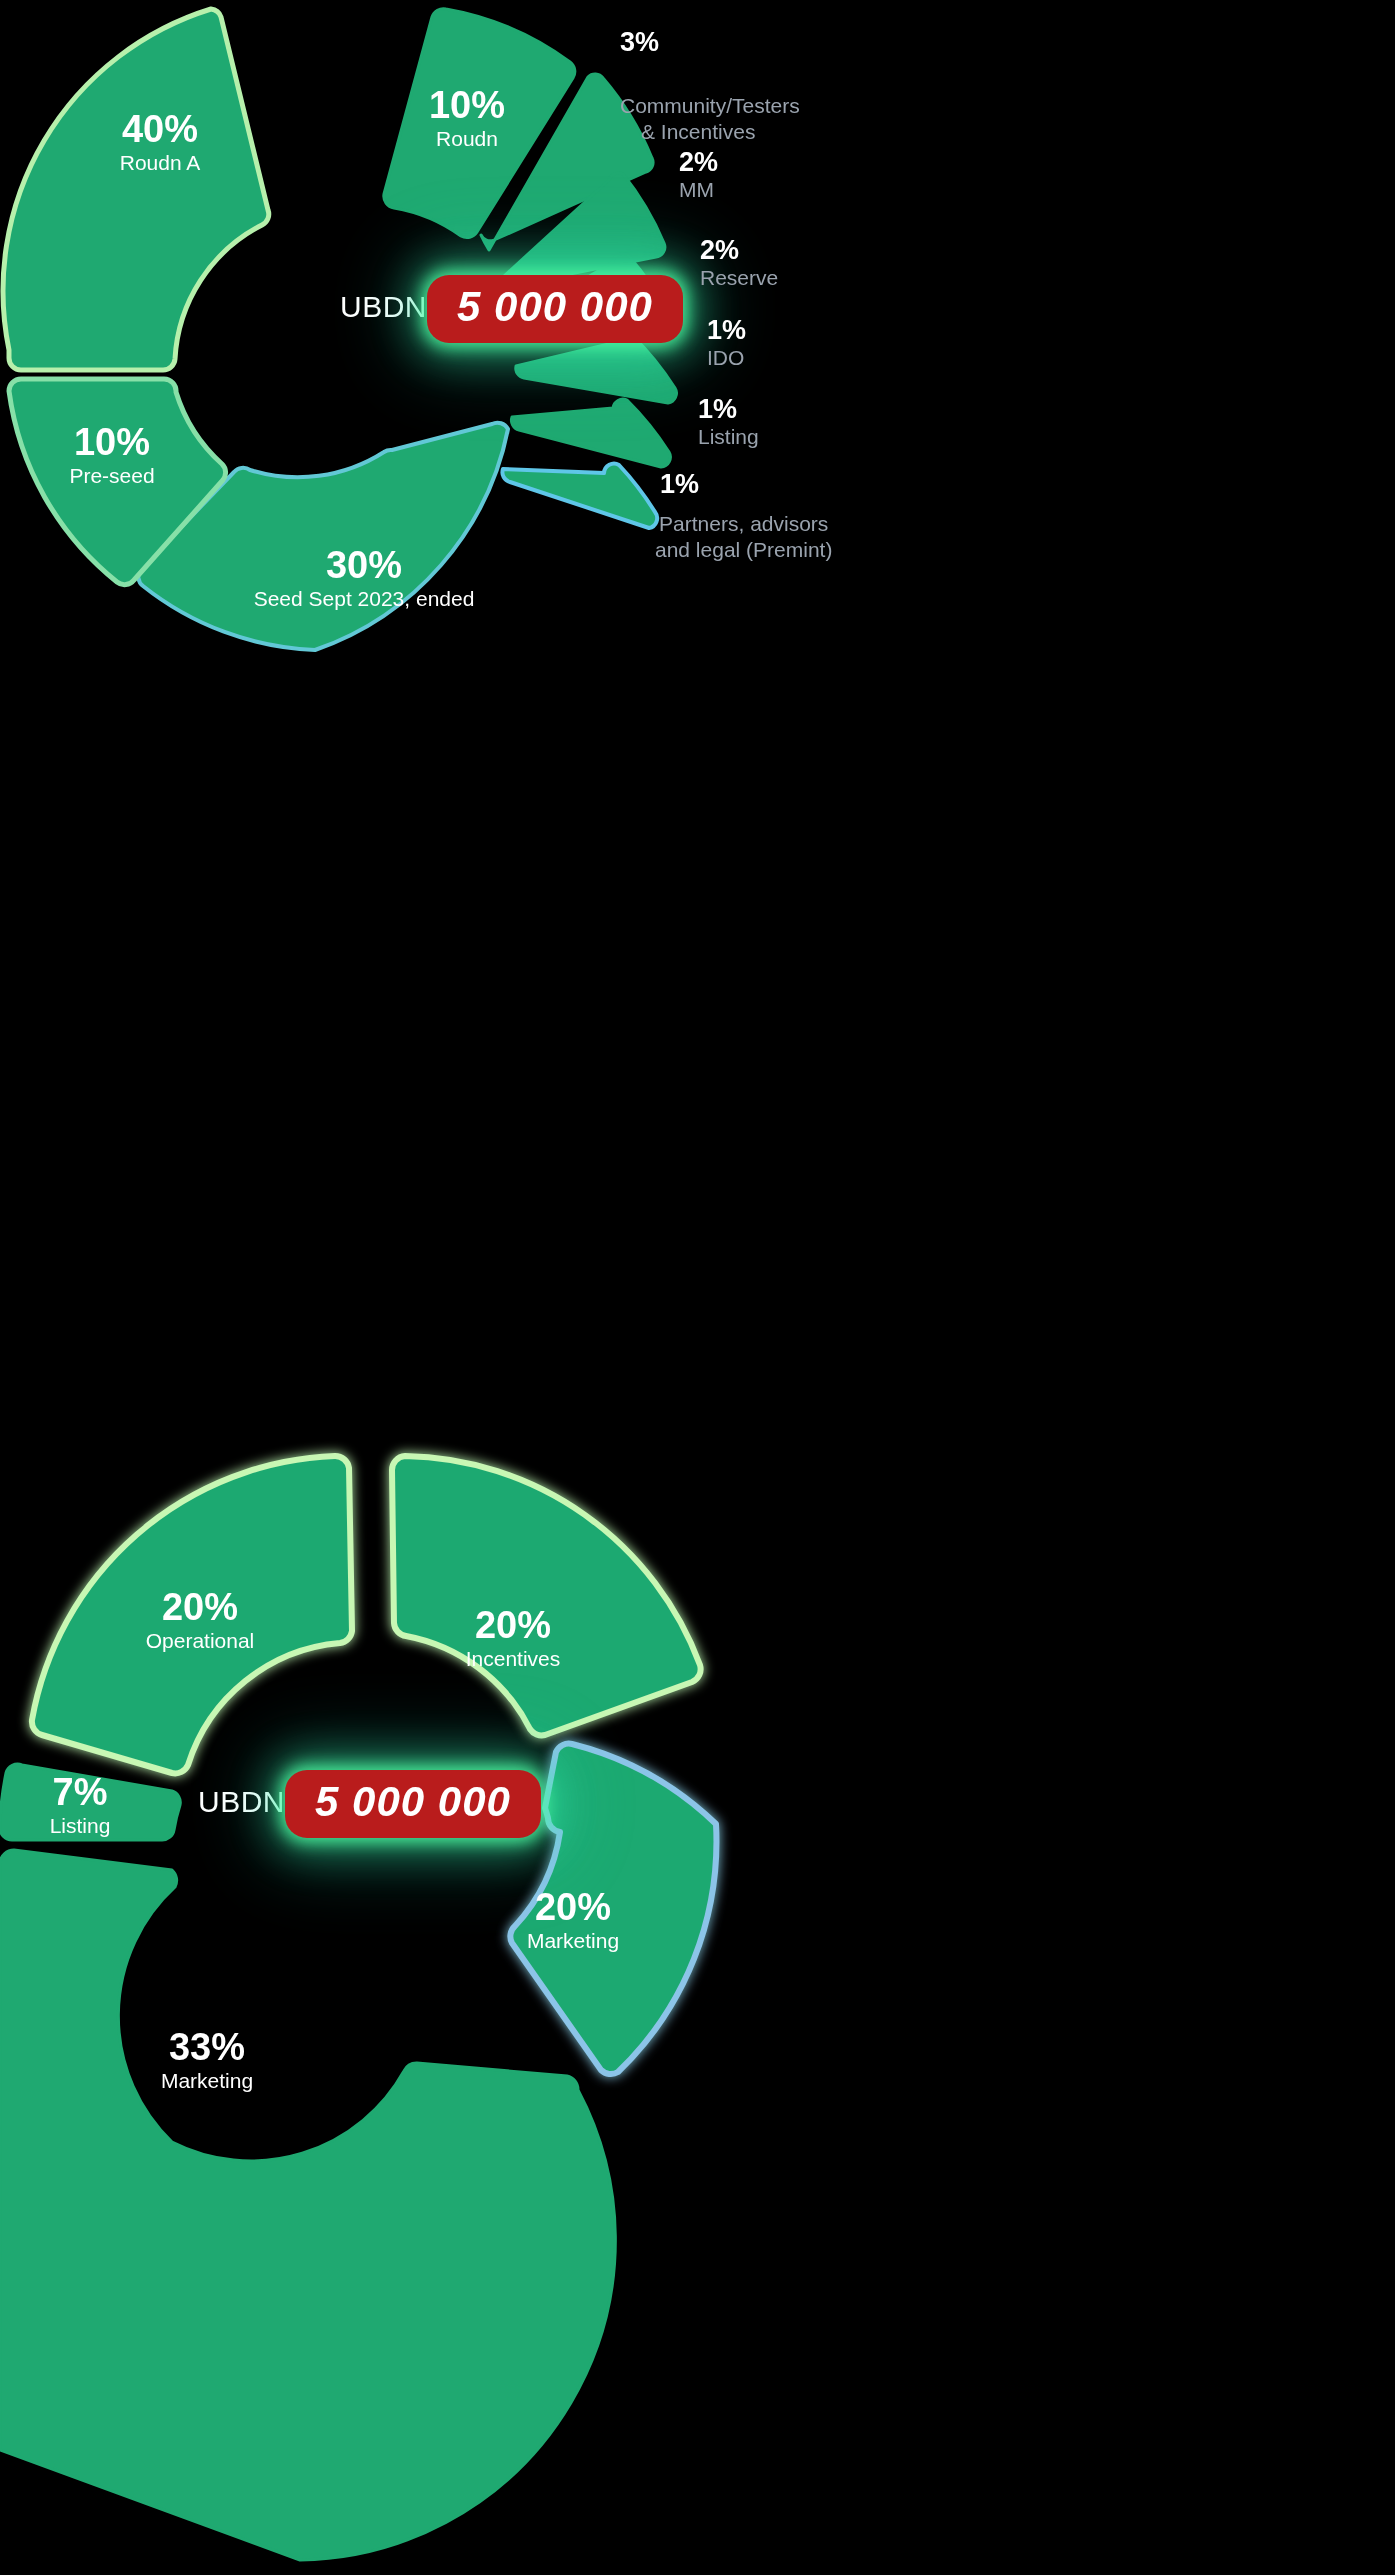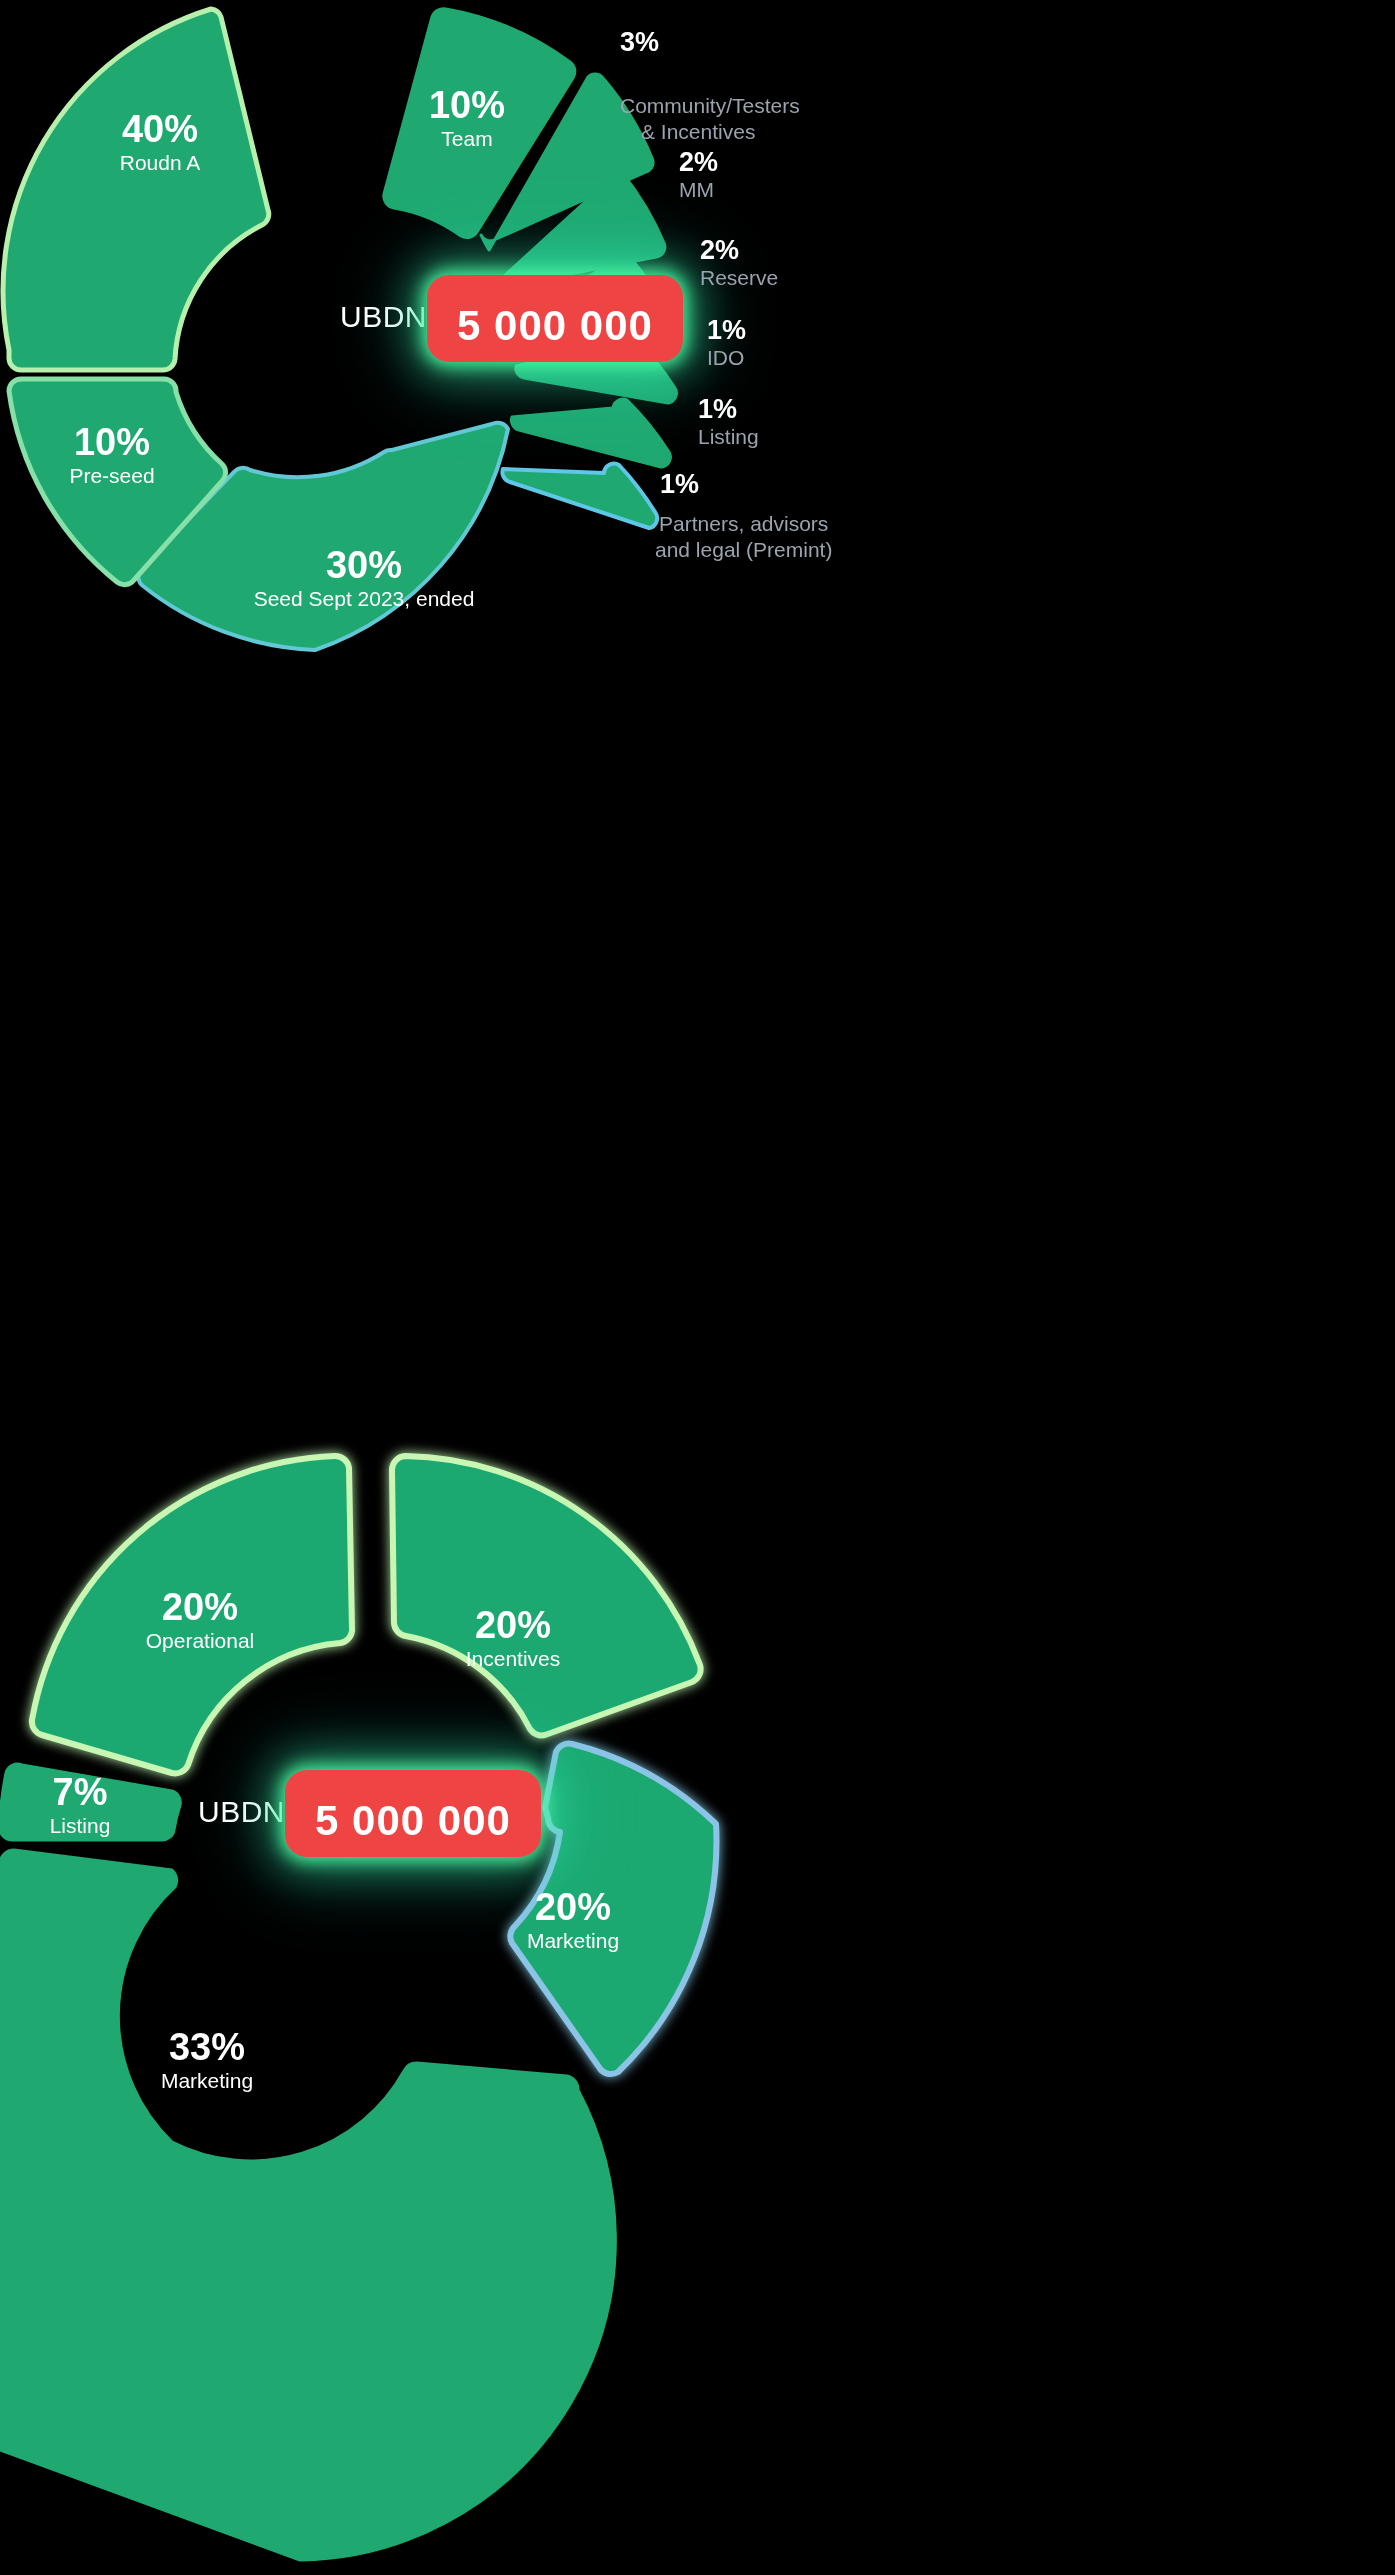--- a/index.html
+++ b/index.html
@@ -44,27 +44,28 @@
   }
   .center-ticker {
     font-size: 30px;
     font-weight: 400;
     letter-spacing: 0.5px;
     color: #ffffff;
     line-height: 1;
     margin-bottom: 4px;
   }
   .center-pill {
-    background: #ef4444;
+    background: #b91c1c;
     border-radius: 22px;
-    padding: 30px 30px 15px 30px;
+    padding: 11px 30px 15px 30px;
     box-shadow:
       0 0 16px 5px rgba(77, 252, 160, 0.85),
       0 0 42px 14px rgba(60, 240, 170, 0.45),
       0 0 70px 28px rgba(40, 220, 190, 0.22);
+    font-style: italic;
   }
   .center-amount {
     font-size: 42px;
     font-weight: 700;
     color: #ffffff;
     line-height: 1;
     letter-spacing: 1px;
     white-space: nowrap;
   }
 
@@ -222,21 +223,21 @@
     </div>
   </div>
 
   <div class="slice-label" style="left:160px; top:142px;">
     <span class="slice-pct">40%</span>
     <span class="slice-name">Roudn A</span>
   </div>
 
   <div class="slice-label" style="left:467px; top:118px;">
     <span class="slice-pct">10%</span>
-    <span class="slice-name">Team</span>
+    <span class="slice-name">Roudn</span>
   </div>
 
   <div class="slice-label" style="left:112px; top:455px;">
     <span class="slice-pct">10%</span>
     <span class="slice-name">Pre-seed</span>
   </div>
 
   <div class="slice-label" style="left:364px; top:578px;">
     <span class="slice-pct">30%</span>
     <span class="slice-name">Seed  Sept 2023, ended</span>

